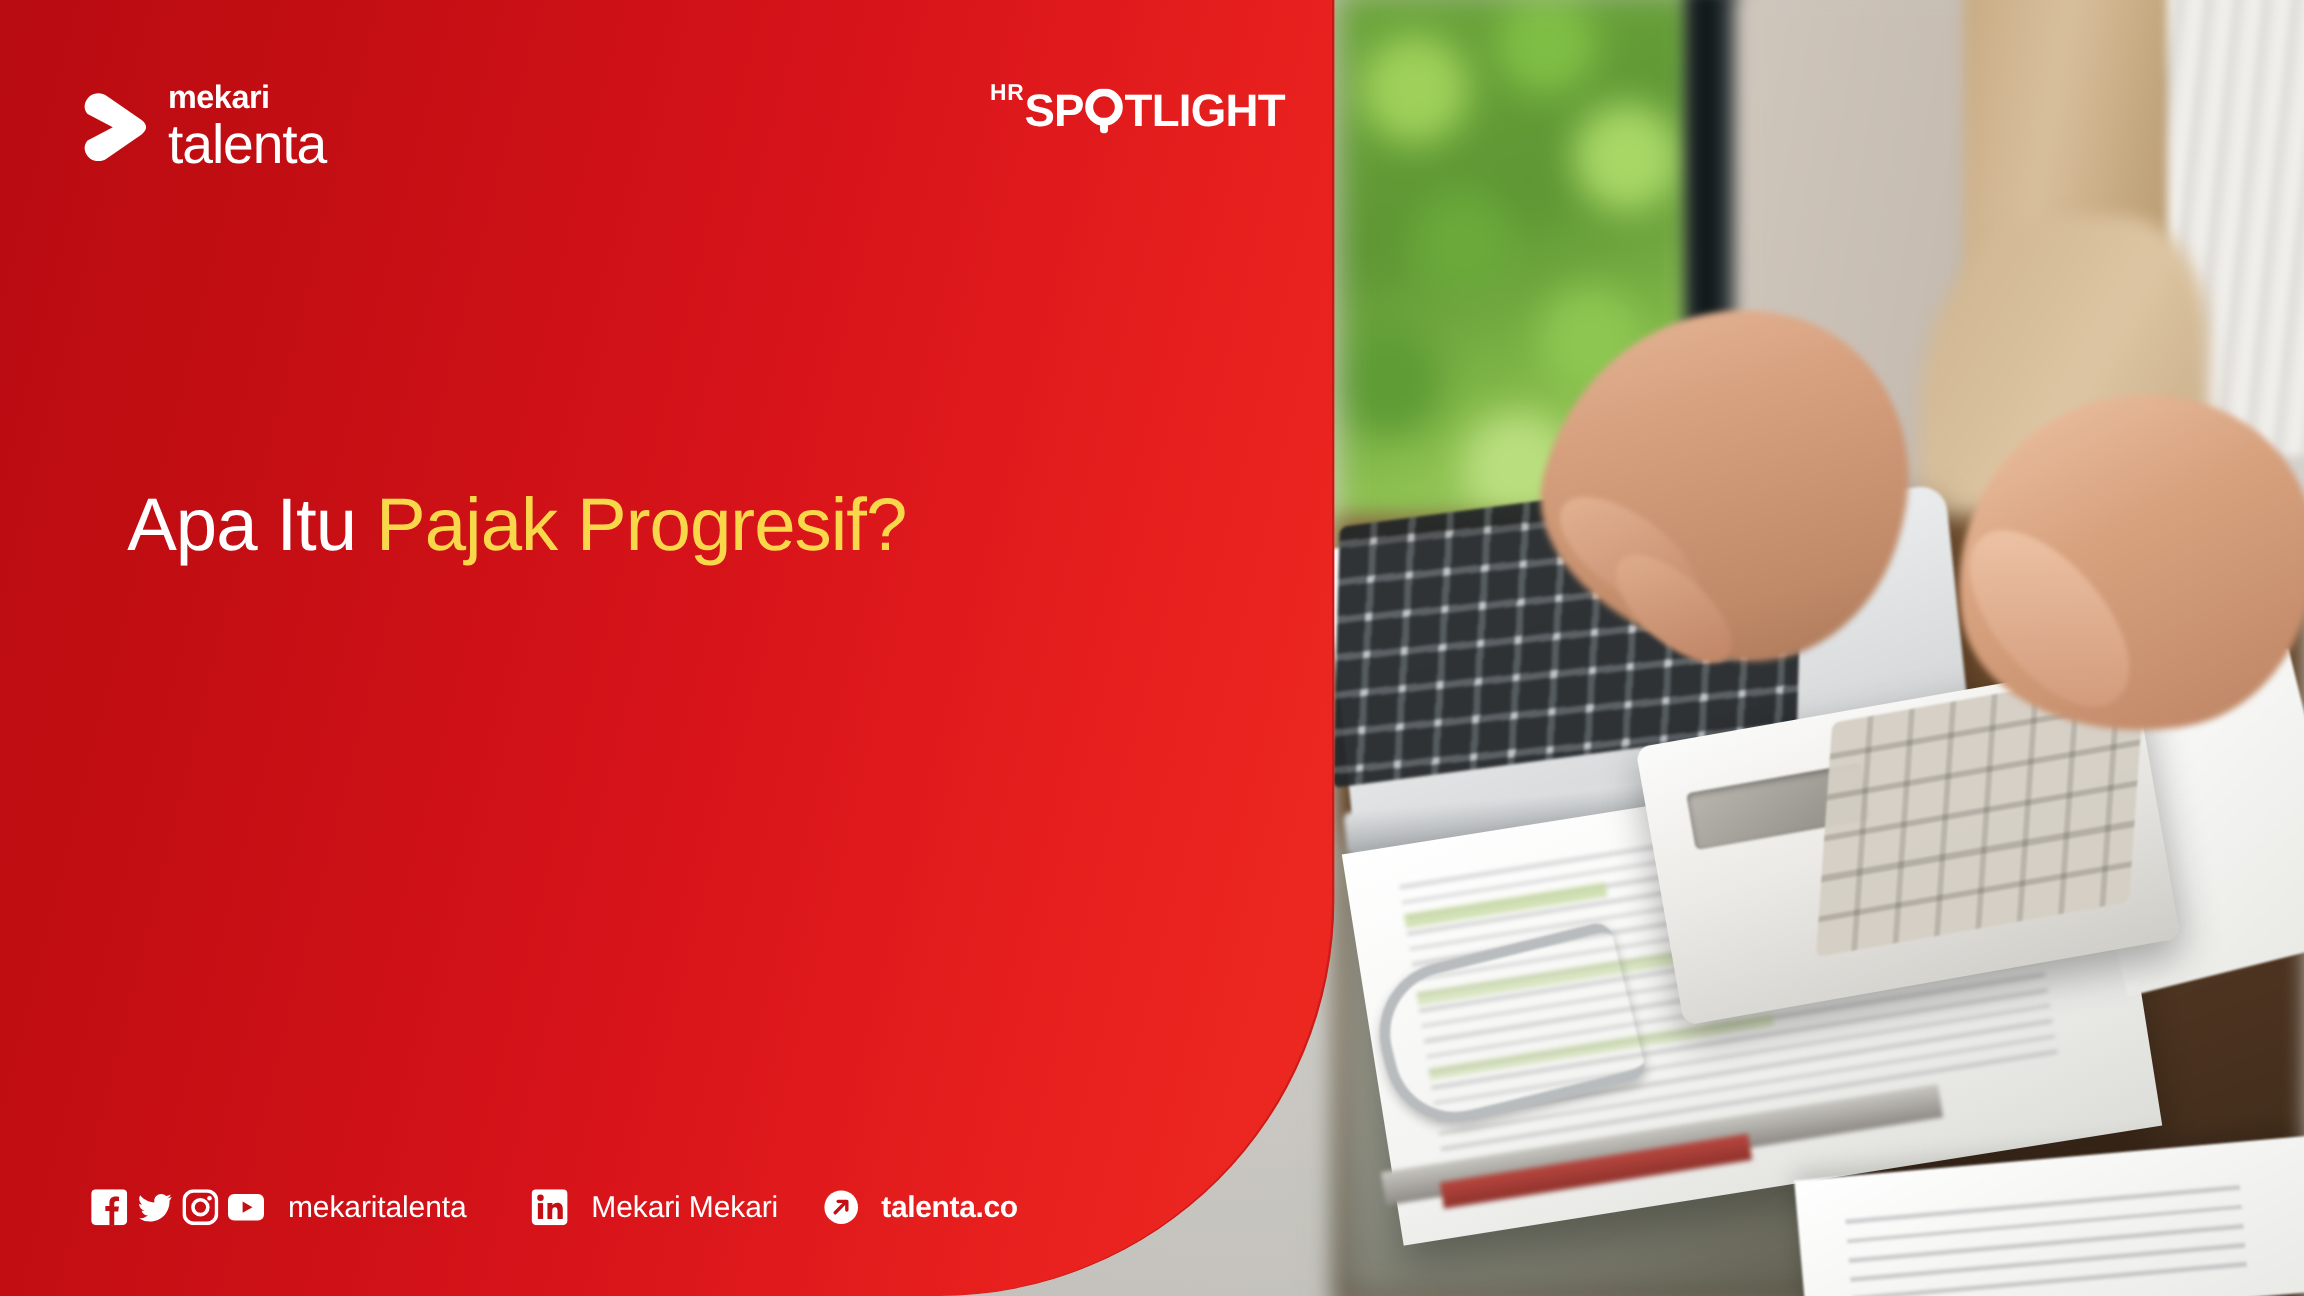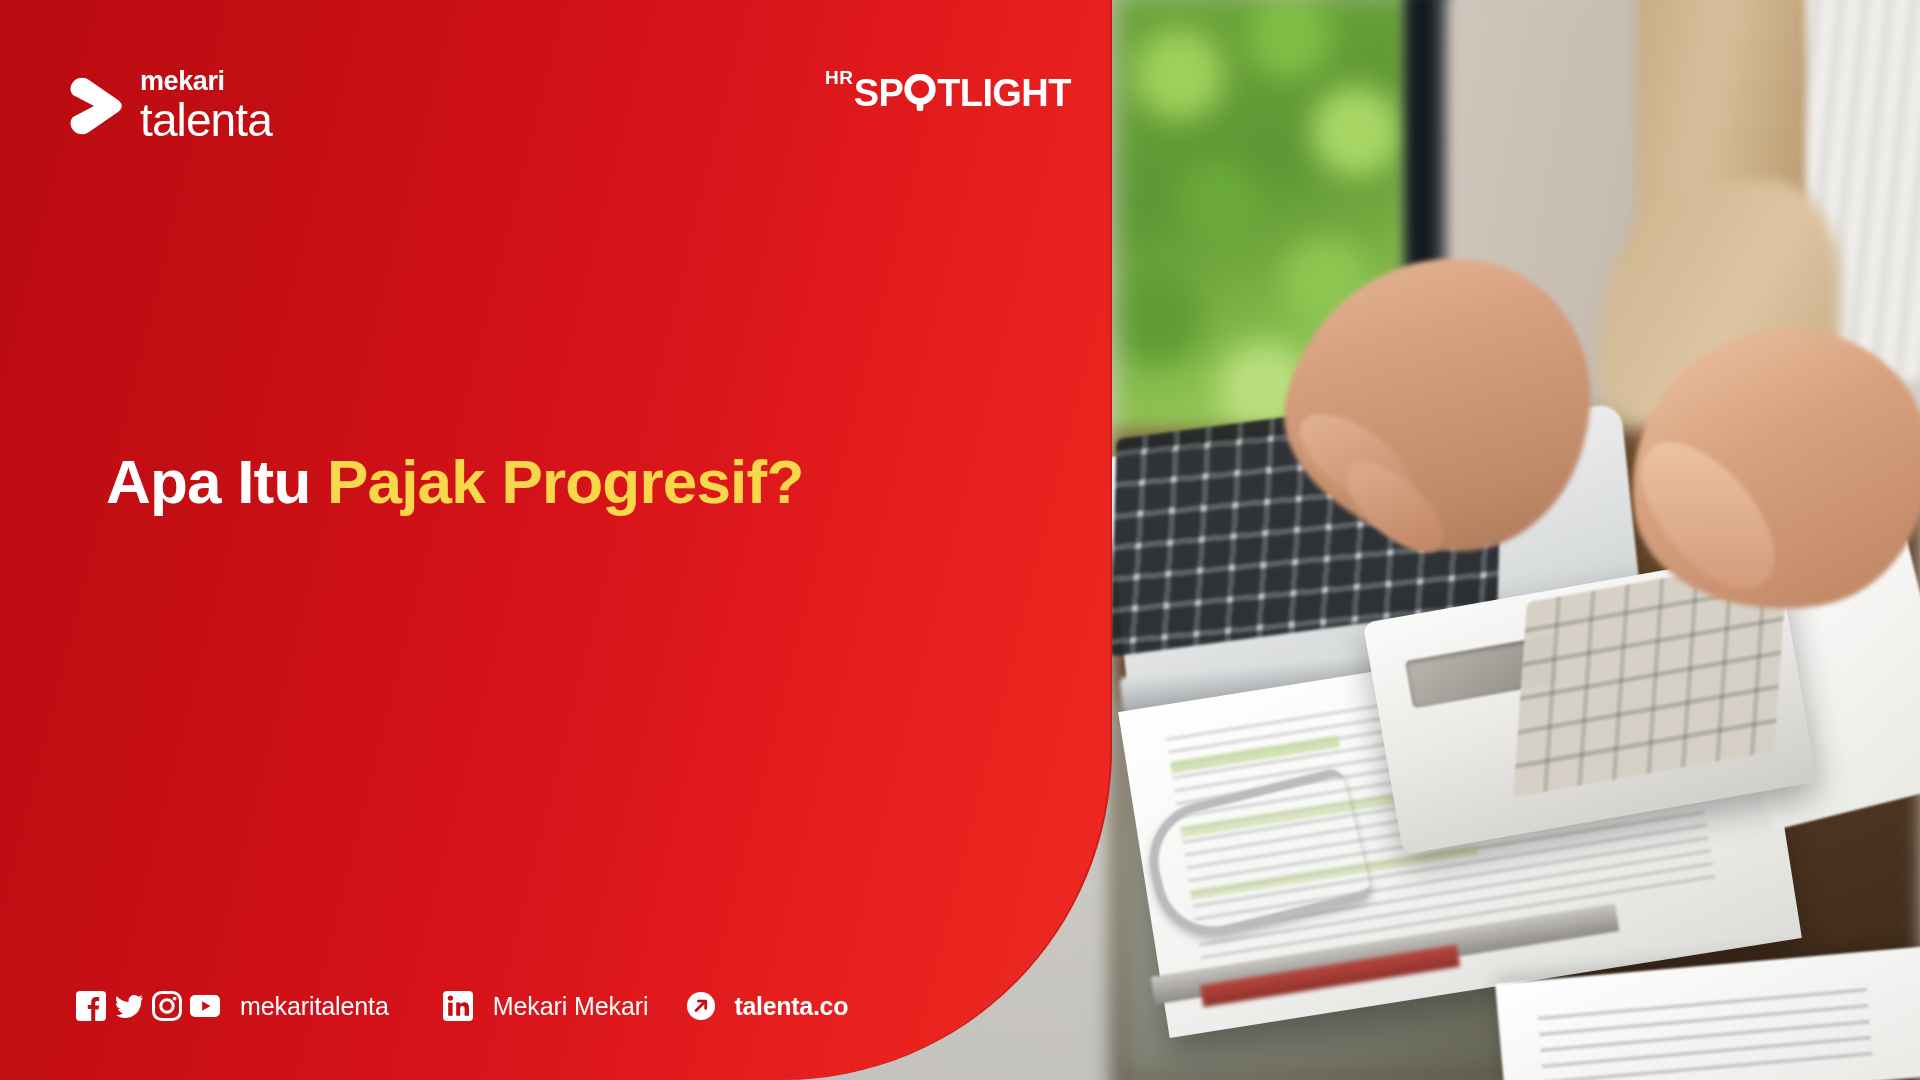--- a/index.html
+++ b/index.html
@@ -305,25 +305,24 @@
     display:flex; align-items:center;
     color:#fff; font-size:38px; font-weight:700;
     letter-spacing:-0.6px; margin-top:6px;
   }
   .sp-o { width:34px; height:38px; margin:0 0px; }
 
   
   #headline {
     position:absolute; left:106px; top:400px;
     width:880px;
-    font-size:62px; font-weight:700;
+    font-size:62px; font-weight:400;
     line-height:1.22;
     color:#ffffff;
     letter-spacing:-0.8px;
-    margin-top:44px;
   }
   #headline .hl { color:#F8D84A; }
 
   
   #footer {
     position:absolute; left:76px; bottom:59px;
     display:flex; align-items:center;
   }
   .grp { display:flex; align-items:flex-end; }
   .sic { width:30px; height:30px; margin-right:8px; flex:0 0 auto; }

